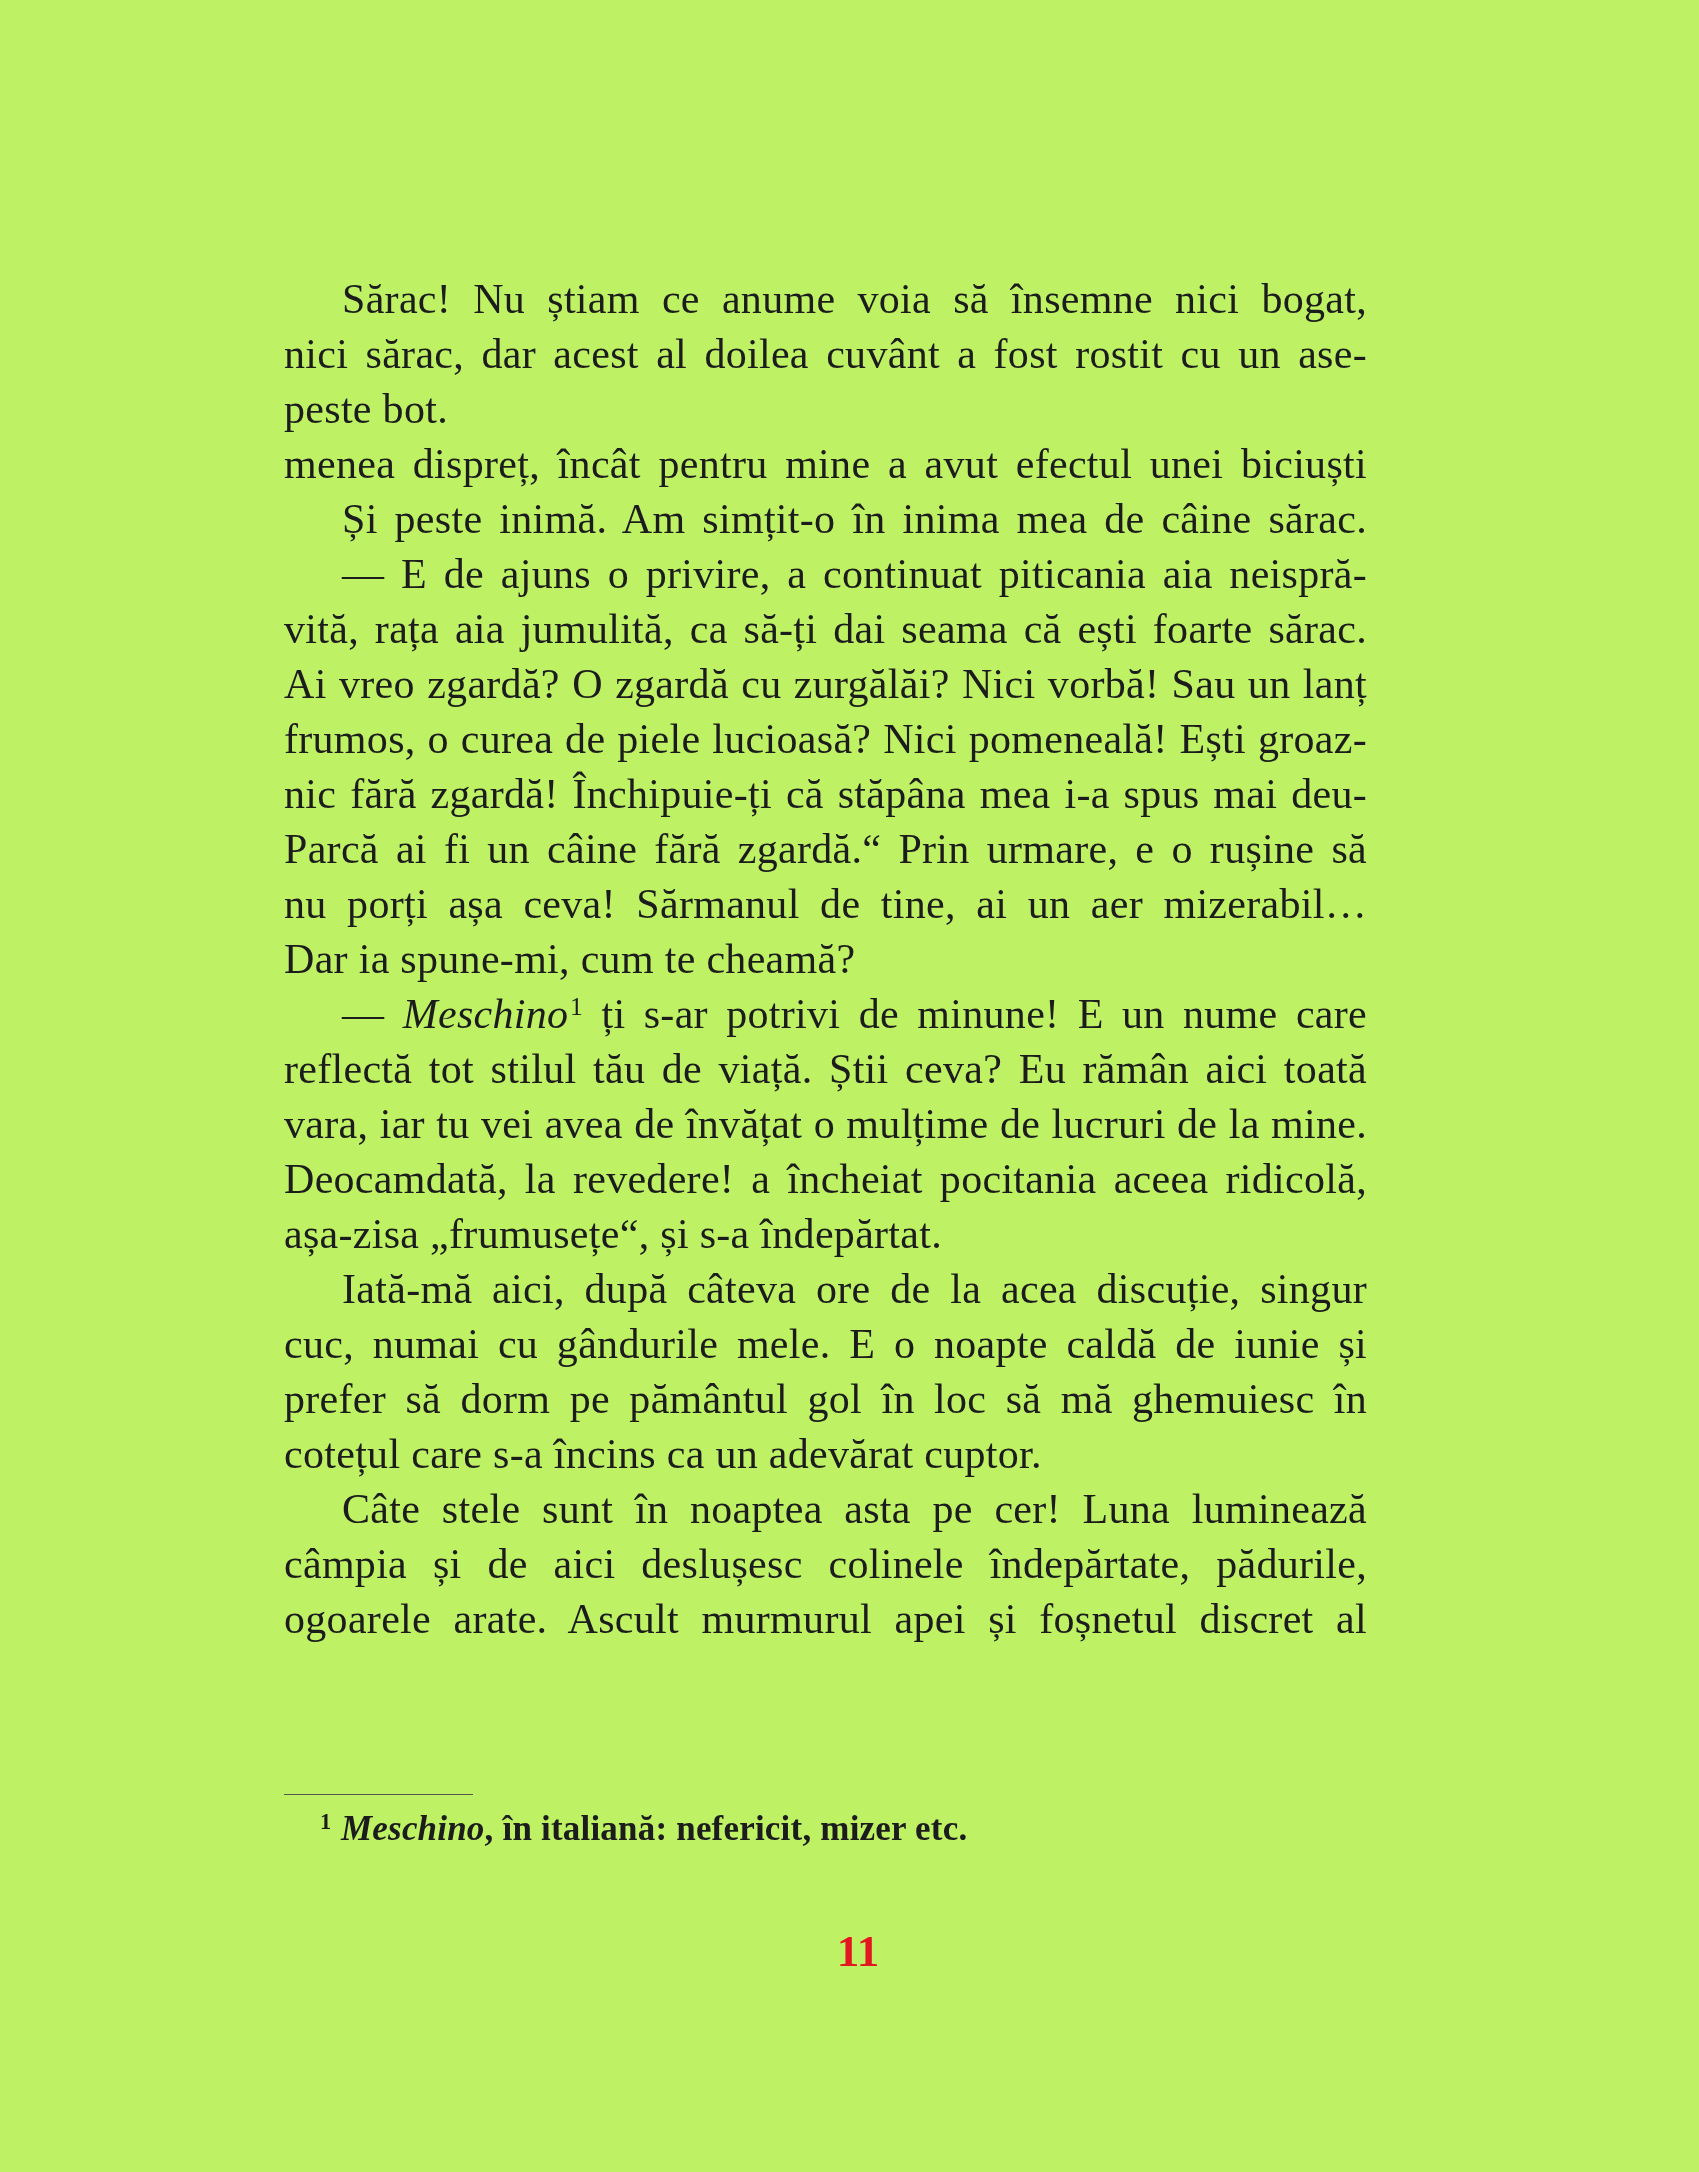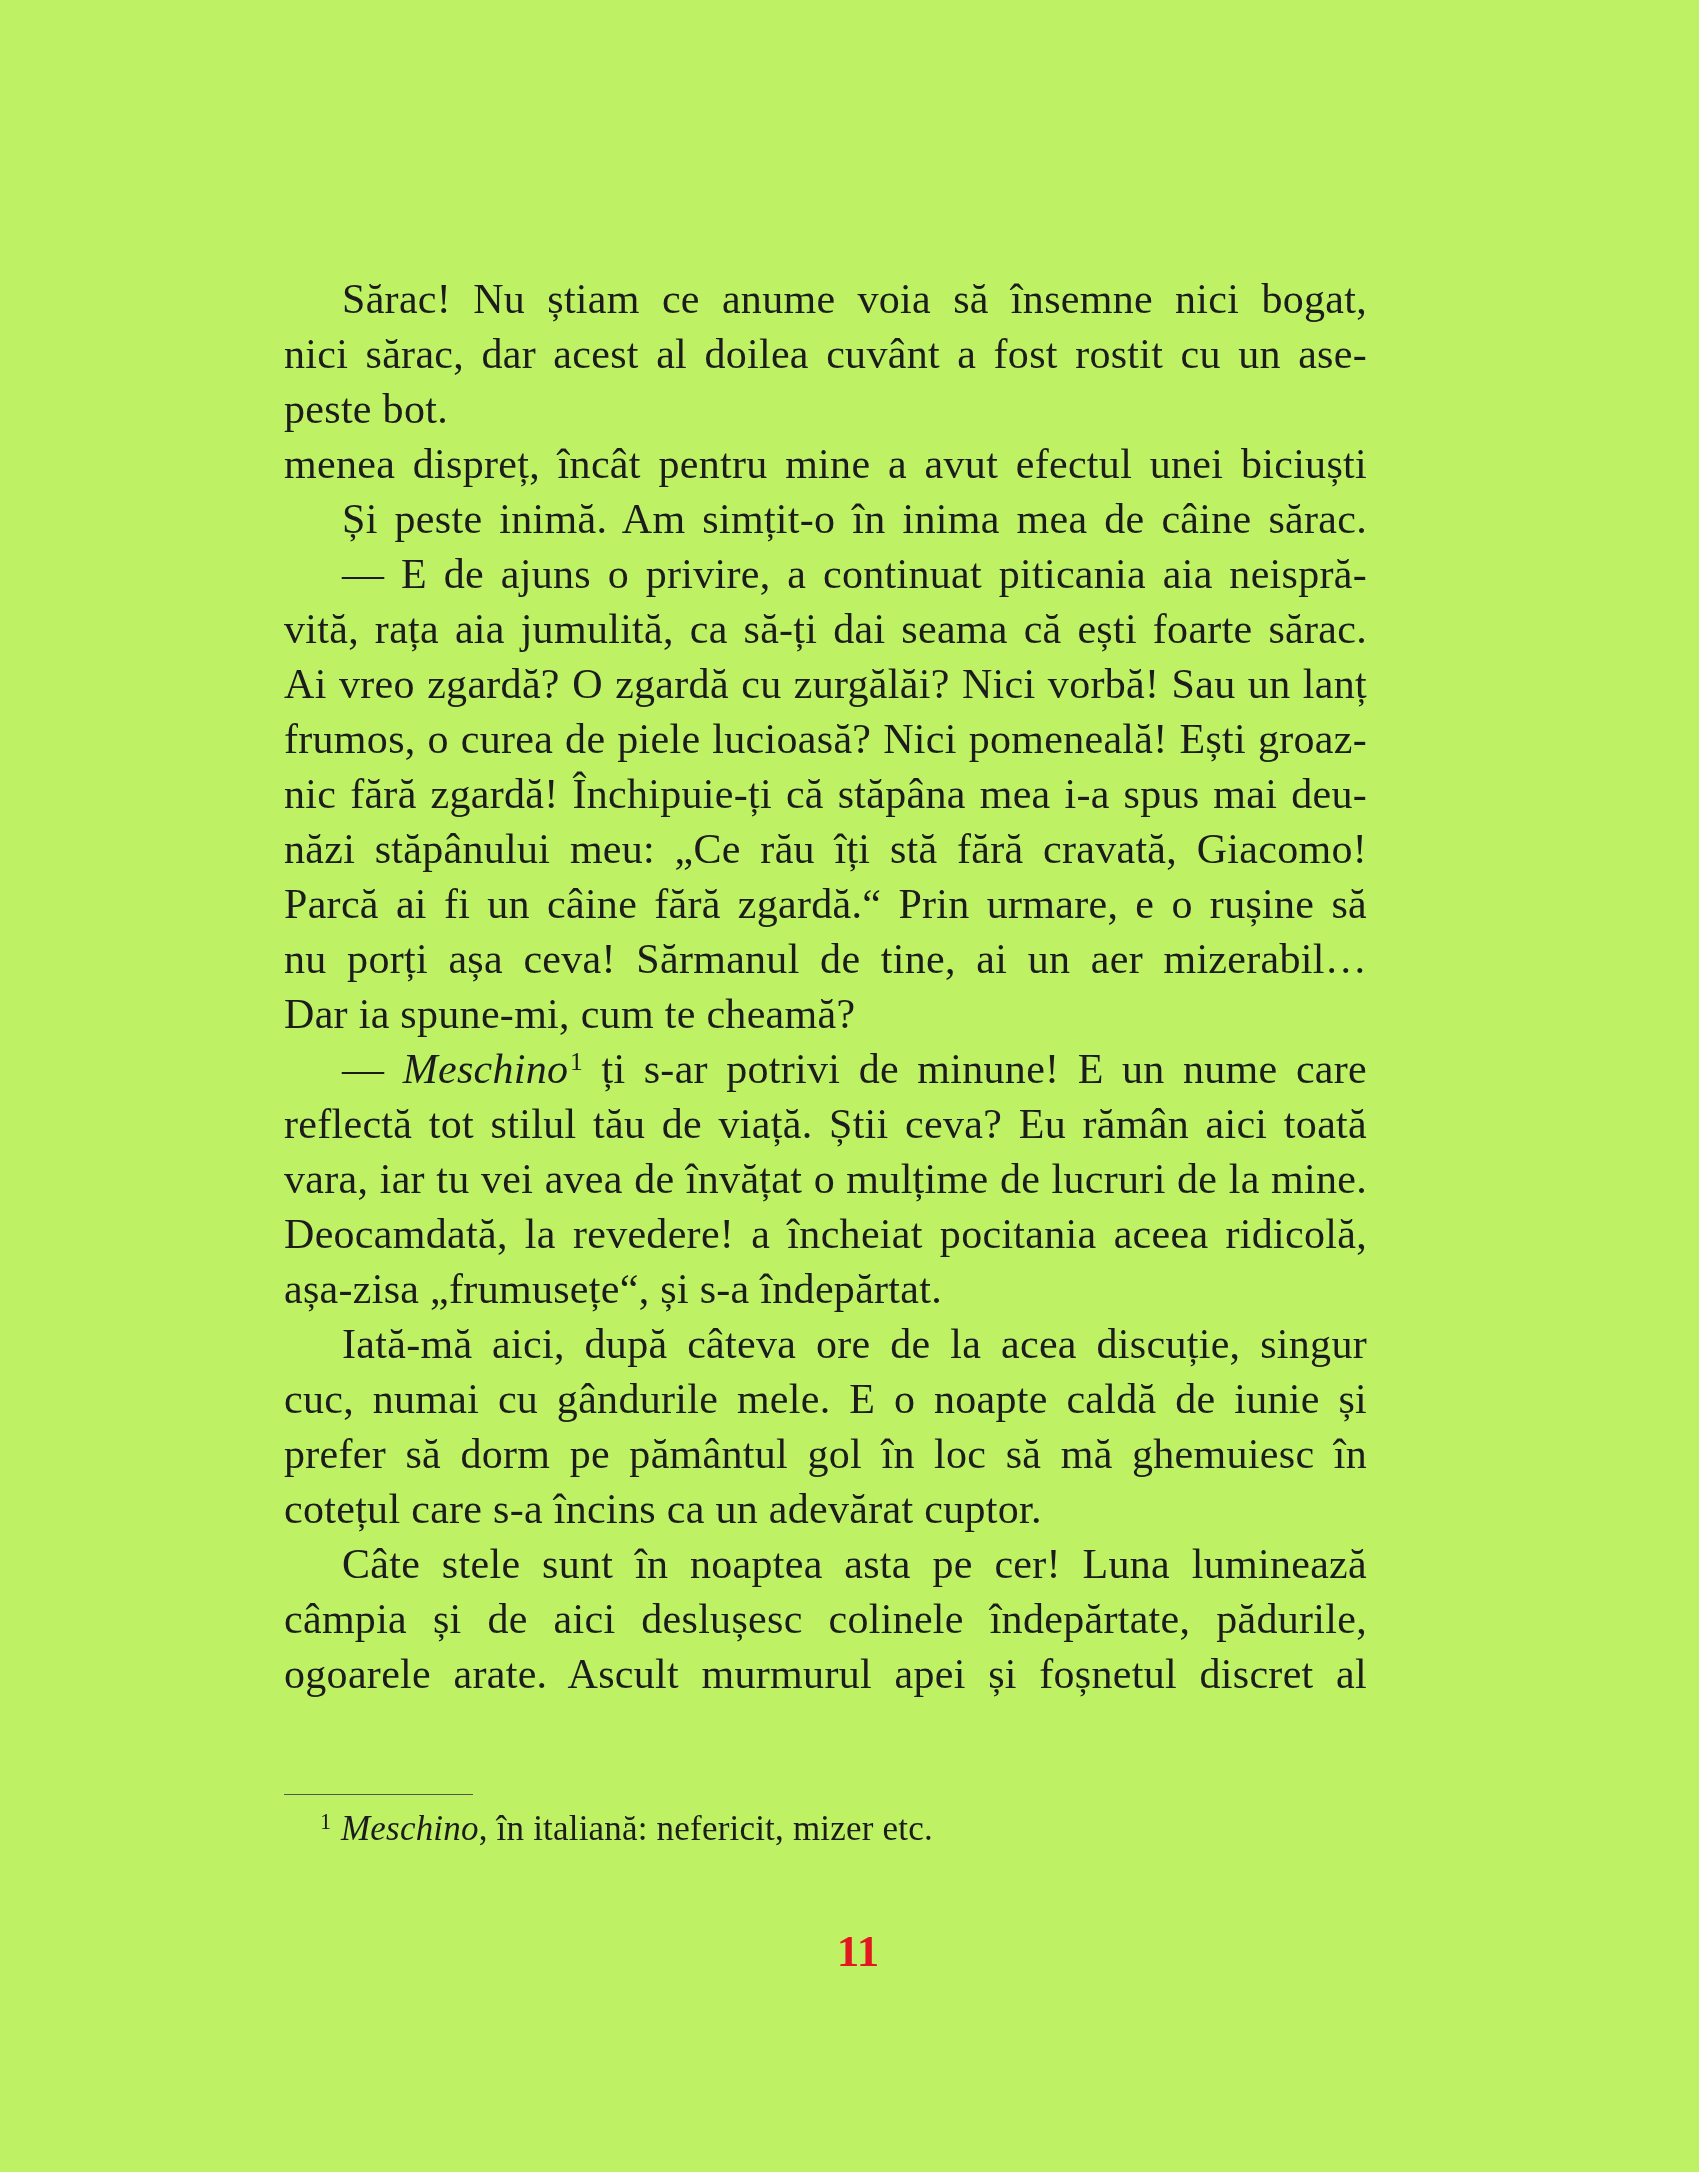--- a/index.html
+++ b/index.html
@@ -16,21 +16,21 @@
     letter-spacing: 0.3px;
   }
   .line.last { text-align-last: left; }
   .line.indent { padding-left: 58px; }
   .line i { font-style: italic; }
   .line sup { font-size: 25.6px; vertical-align: 0; position: relative; top: -12.8px; margin-left: 1.6px; }
   .rule { position: absolute; left: 284px; top: 1794px; width: 189px; height: 0; border-top: 1.6px solid #555; }
   .footnote {
     position: absolute; left: 320px; top: 1809px;
     font-family: "Liberation Serif", "DejaVu Serif", serif;
-    font-size: 35px; color: #1c1c1c; white-space: nowrap; letter-spacing: 0.2px;
+    font-size: 35px; color: #1c1c1c; white-space: nowrap; letter-spacing: 0.2px; font-weight: bold;
   }
   .footnote sup { font-size: 22.4px; position: relative; top: -11.2px; vertical-align: 0; margin-right: 9.6px; }
   .footnote i { font-style: italic; }
   .page-number {
     position: absolute; left: 8px; width: 1700px; top: 1925px; text-align: center;
     font-family: "Liberation Serif", "DejaVu Serif", serif;
     font-weight: bold; font-size: 45px;
   }
 </style>
 </head>
@@ -41,21 +41,20 @@
       <div class="line indent">Sărac! Nu știam ce anume voia să însemne nici bogat,</div>
       <div class="line">nici sărac, dar acest al doilea cuvânt a fost rostit cu un ase-</div>
       <div class="line last">peste bot.</div>
       <div class="line">menea dispreț, încât pentru mine a avut efectul unei biciuști</div>
       <div class="line indent">Și peste inimă. Am simțit-o în inima mea de câine sărac.</div>
       <div class="line indent">— E de ajuns o privire, a continuat piticania aia neispră-</div>
       <div class="line">vită, rața aia jumulită, ca să-ți dai seama că ești foarte sărac.</div>
       <div class="line">Ai vreo zgardă? O zgardă cu zurgălăi? Nici vorbă! Sau un lanț</div>
       <div class="line">frumos, o curea de piele lucioasă? Nici pomeneală! Ești groaz-</div>
       <div class="line">nic fără zgardă! Închipuie-ți că stăpâna mea i-a spus mai deu-</div>
-      <div class="line">năzi stăpânului meu: „Ce rău îți stă fără cravată, Giacomo!</div>
       <div class="line">Parcă ai fi un câine fără zgardă.“ Prin urmare, e o rușine să</div>
       <div class="line">nu porți așa ceva! Sărmanul de tine, ai un aer mizerabil…</div>
       <div class="line last">Dar ia spune-mi, cum te cheamă?</div>
       <div class="line indent"><span>— </span><i>Meschino</i><sup>1</sup><span> ți s-ar potrivi de minune! E un nume care</span></div>
       <div class="line">reflectă tot stilul tău de viață. Știi ceva? Eu rămân aici toată</div>
       <div class="line">vara, iar tu vei avea de învățat o mulțime de lucruri de la mine.</div>
       <div class="line">Deocamdată, la revedere! a încheiat pocitania aceea ridicolă,</div>
       <div class="line last">așa-zisa „frumusețe“, și s-a îndepărtat.</div>
       <div class="line indent">Iată-mă aici, după câteva ore de la acea discuție, singur</div>
       <div class="line">cuc, numai cu gândurile mele. E o noapte caldă de iunie și</div>

